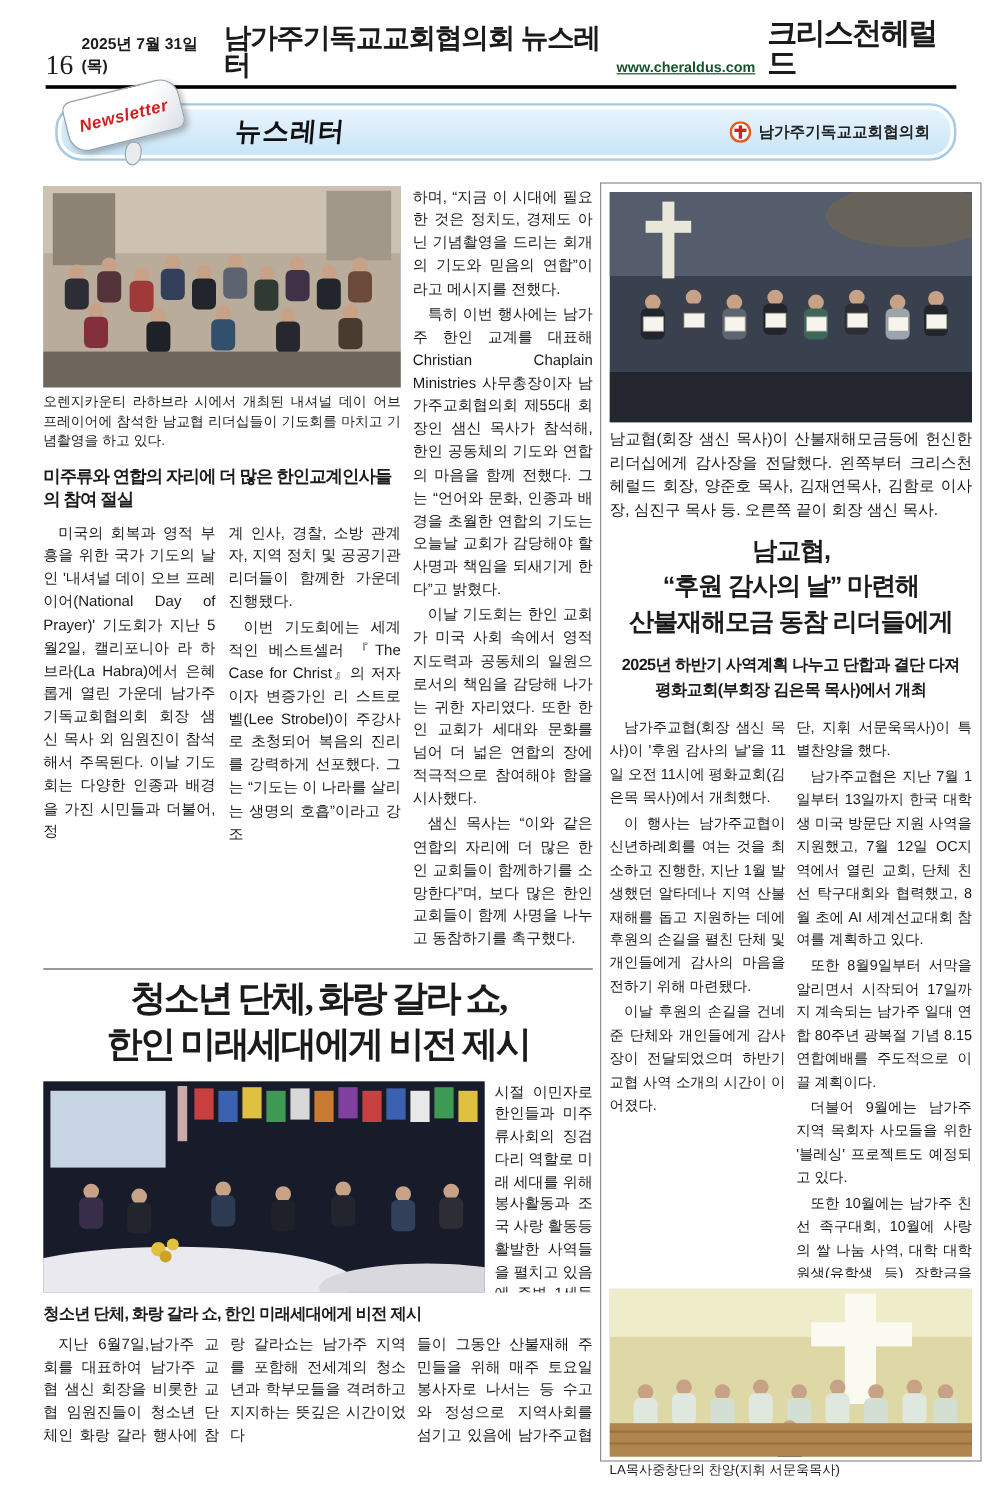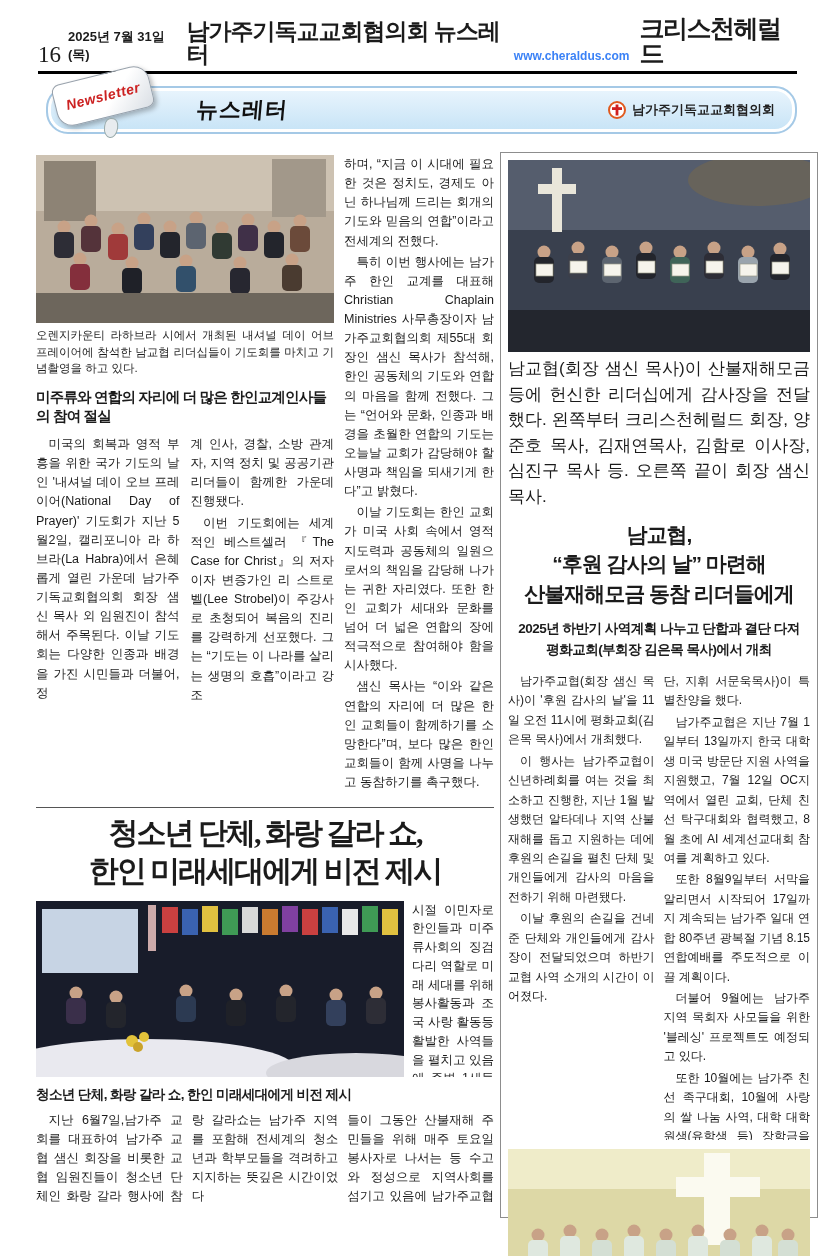--- a/index.html
+++ b/index.html
@@ -10,21 +10,21 @@
 
   
   .header{position:absolute;left:38px;right:38px;top:28px;height:38px;
           border-bottom:3px solid #000;display:flex;align-items:flex-end;
           justify-content:space-between;padding-bottom:5px;}
   .hleft{display:flex;align-items:flex-end;gap:7px;}
   .page-no{font-family:"Liberation Serif","DejaVu Serif",serif;font-size:23px;line-height:1;}
   .pdate{font-weight:bold;font-size:13px;padding-bottom:2px;}
   .masthead{font-weight:bold;font-size:23px;letter-spacing:-1px;line-height:1;}
   .hright{display:flex;align-items:flex-end;gap:10px;}
-  .site{font-weight:bold;font-size:12px;padding-bottom:3px;color:#3b82f6;}
+  .site{font-weight:bold;font-size:12px;padding-bottom:3px;color:#14532d;text-decoration:underline;}
   .brand{font-weight:900;font-size:25px;letter-spacing:-1.5px;line-height:1;}
 
   
   .banner{position:absolute;left:46px;right:38px;top:86px;height:44px;
           background:linear-gradient(#eaf5fd,#c6e3f6);border:2px solid #a5c9e6;
           border-radius:22px;box-shadow:inset 0 0 0 3px #ffffff;display:flex;align-items:center;}
   .roll{position:absolute;left:6px;top:-14px;width:96px;height:42px;
         background:linear-gradient(135deg,#ffffff 60%,#d9dee4);border:1px solid #98a1ab;
         border-radius:8px 16px 8px 16px;transform:rotate(-14deg);
         display:flex;align-items:center;justify-content:center;box-shadow:2px 3px 5px rgba(0,0,0,.28);}
@@ -52,21 +52,21 @@
   .a2-headline{text-align:center;font-family:"Liberation Serif","DejaVu Serif",serif;
                font-weight:bold;font-size:30px;line-height:1.26;letter-spacing:-2px;margin-top:5px;}
   .a2-body{display:flex;gap:8px;margin-top:11px;height:176px;}
   .a2-side{flex:1;font-size:12.5px;line-height:1.5;text-align:justify;overflow:hidden;}
   .subhead2{font-weight:bold;font-size:13.5px;letter-spacing:-0.6px;margin-top:9px;}
   .three-cols{display:flex;gap:9px;margin-top:7px;height:96px;overflow:hidden;}
 
   
   .right-box{position:absolute;left:500px;top:152px;width:318px;height:1066px;
              border:1px solid #8d8d8d;box-sizing:border-box;padding:7px;background:#fff;}
-  .r-caption{font-size:17px;line-height:1.5;margin-top:4px;text-align:justify;}
+  .r-caption{font-size:13px;line-height:1.5;margin-top:4px;text-align:justify;}
   .r-headline{text-align:center;font-weight:bold;font-size:21px;line-height:1.4;
               letter-spacing:-1px;margin-top:11px;}
   .r-subhead{text-align:center;font-weight:bold;font-size:13.5px;line-height:1.55;
              letter-spacing:-0.5px;margin-top:11px;}
   .r-cols{display:flex;gap:9px;margin-top:11px;height:468px;overflow:hidden;justify-content:flex-end;}
   .r-col{flex:1;font-size:12px;line-height:1.62;text-align:justify;}
   .r-photo2{margin-top:9px;}
   .r-caption2{font-size:11px;margin-top:3px;}
   svg{display:block;}
 </style>
@@ -148,21 +148,21 @@
             <div class="tcol">
                 <p>미국의 회복과 영적 부흥을 위한 국가 기도의 날인 '내셔널 데이 오브 프레이어(National Day of Prayer)' 기도회가 지난 5월2일, 캘리포니아 라 하브라(La Habra)에서 은혜롭게 열린 가운데 남가주기독교회협의회 회장 샘신 목사 외 임원진이 참석해서 주목된다. 이날 기도회는 다양한 인종과 배경을 가진 시민들과 더불어, 정</p>
               </div>
             <div class="tcol cont">
                 <p>계 인사, 경찰, 소방 관계자, 지역 정치 및 공공기관 리더들이 함께한 가운데 진행됐다.</p>
                 <p>이번 기도회에는 세계적인 베스트셀러 『The Case for Christ』의 저자이자 변증가인 리 스트로벨(Lee Strobel)이 주강사로 초청되어 복음의 진리를 강력하게 선포했다. 그는 “기도는 이 나라를 살리는 생명의 호흡”이라고 강조</p>
               </div>
           </div>
         </div>
         <div class="sidecol cont">
-            <p>하며, “지금 이 시대에 필요한 것은 정치도, 경제도 아닌 하나님께 드리는 회개의 기도와 믿음의 연합”이라고 전세계의 전했다.</p>
+            <p>하며, “지금 이 시대에 필요한 것은 정치도, 경제도 아닌 기념촬영을 드리는 회개의 기도와 믿음의 연합”이라고 메시지를 전했다.</p>
             <p>특히 이번 행사에는 남가주 한인 교계를 대표해 Christian Chaplain Ministries 사무총장이자 남가주교회협의회 제55대 회장인 샘신 목사가 참석해, 한인 공동체의 기도와 연합의 마음을 함께 전했다. 그는 “언어와 문화, 인종과 배경을 초월한 연합의 기도는 오늘날 교회가 감당해야 할 사명과 책임을 되새기게 한다”고 밝혔다.</p>
             <p>이날 기도회는 한인 교회가 미국 사회 속에서 영적 지도력과 공동체의 일원으로서의 책임을 감당해 나가는 귀한 자리였다. 또한 한인 교회가 세대와 문화를 넘어 더 넓은 연합의 장에 적극적으로 참여해야 함을 시사했다.</p>
             <p>샘신 목사는 “이와 같은 연합의 자리에 더 많은 한인 교회들이 함께하기를 소망한다”며, 보다 많은 한인 교회들이 함께 사명을 나누고 동참하기를 촉구했다.</p>
           </div>
       </div>
       <hr class="hr-rule">
     </div>
 
     <div>
       <div class="a2-headline">

